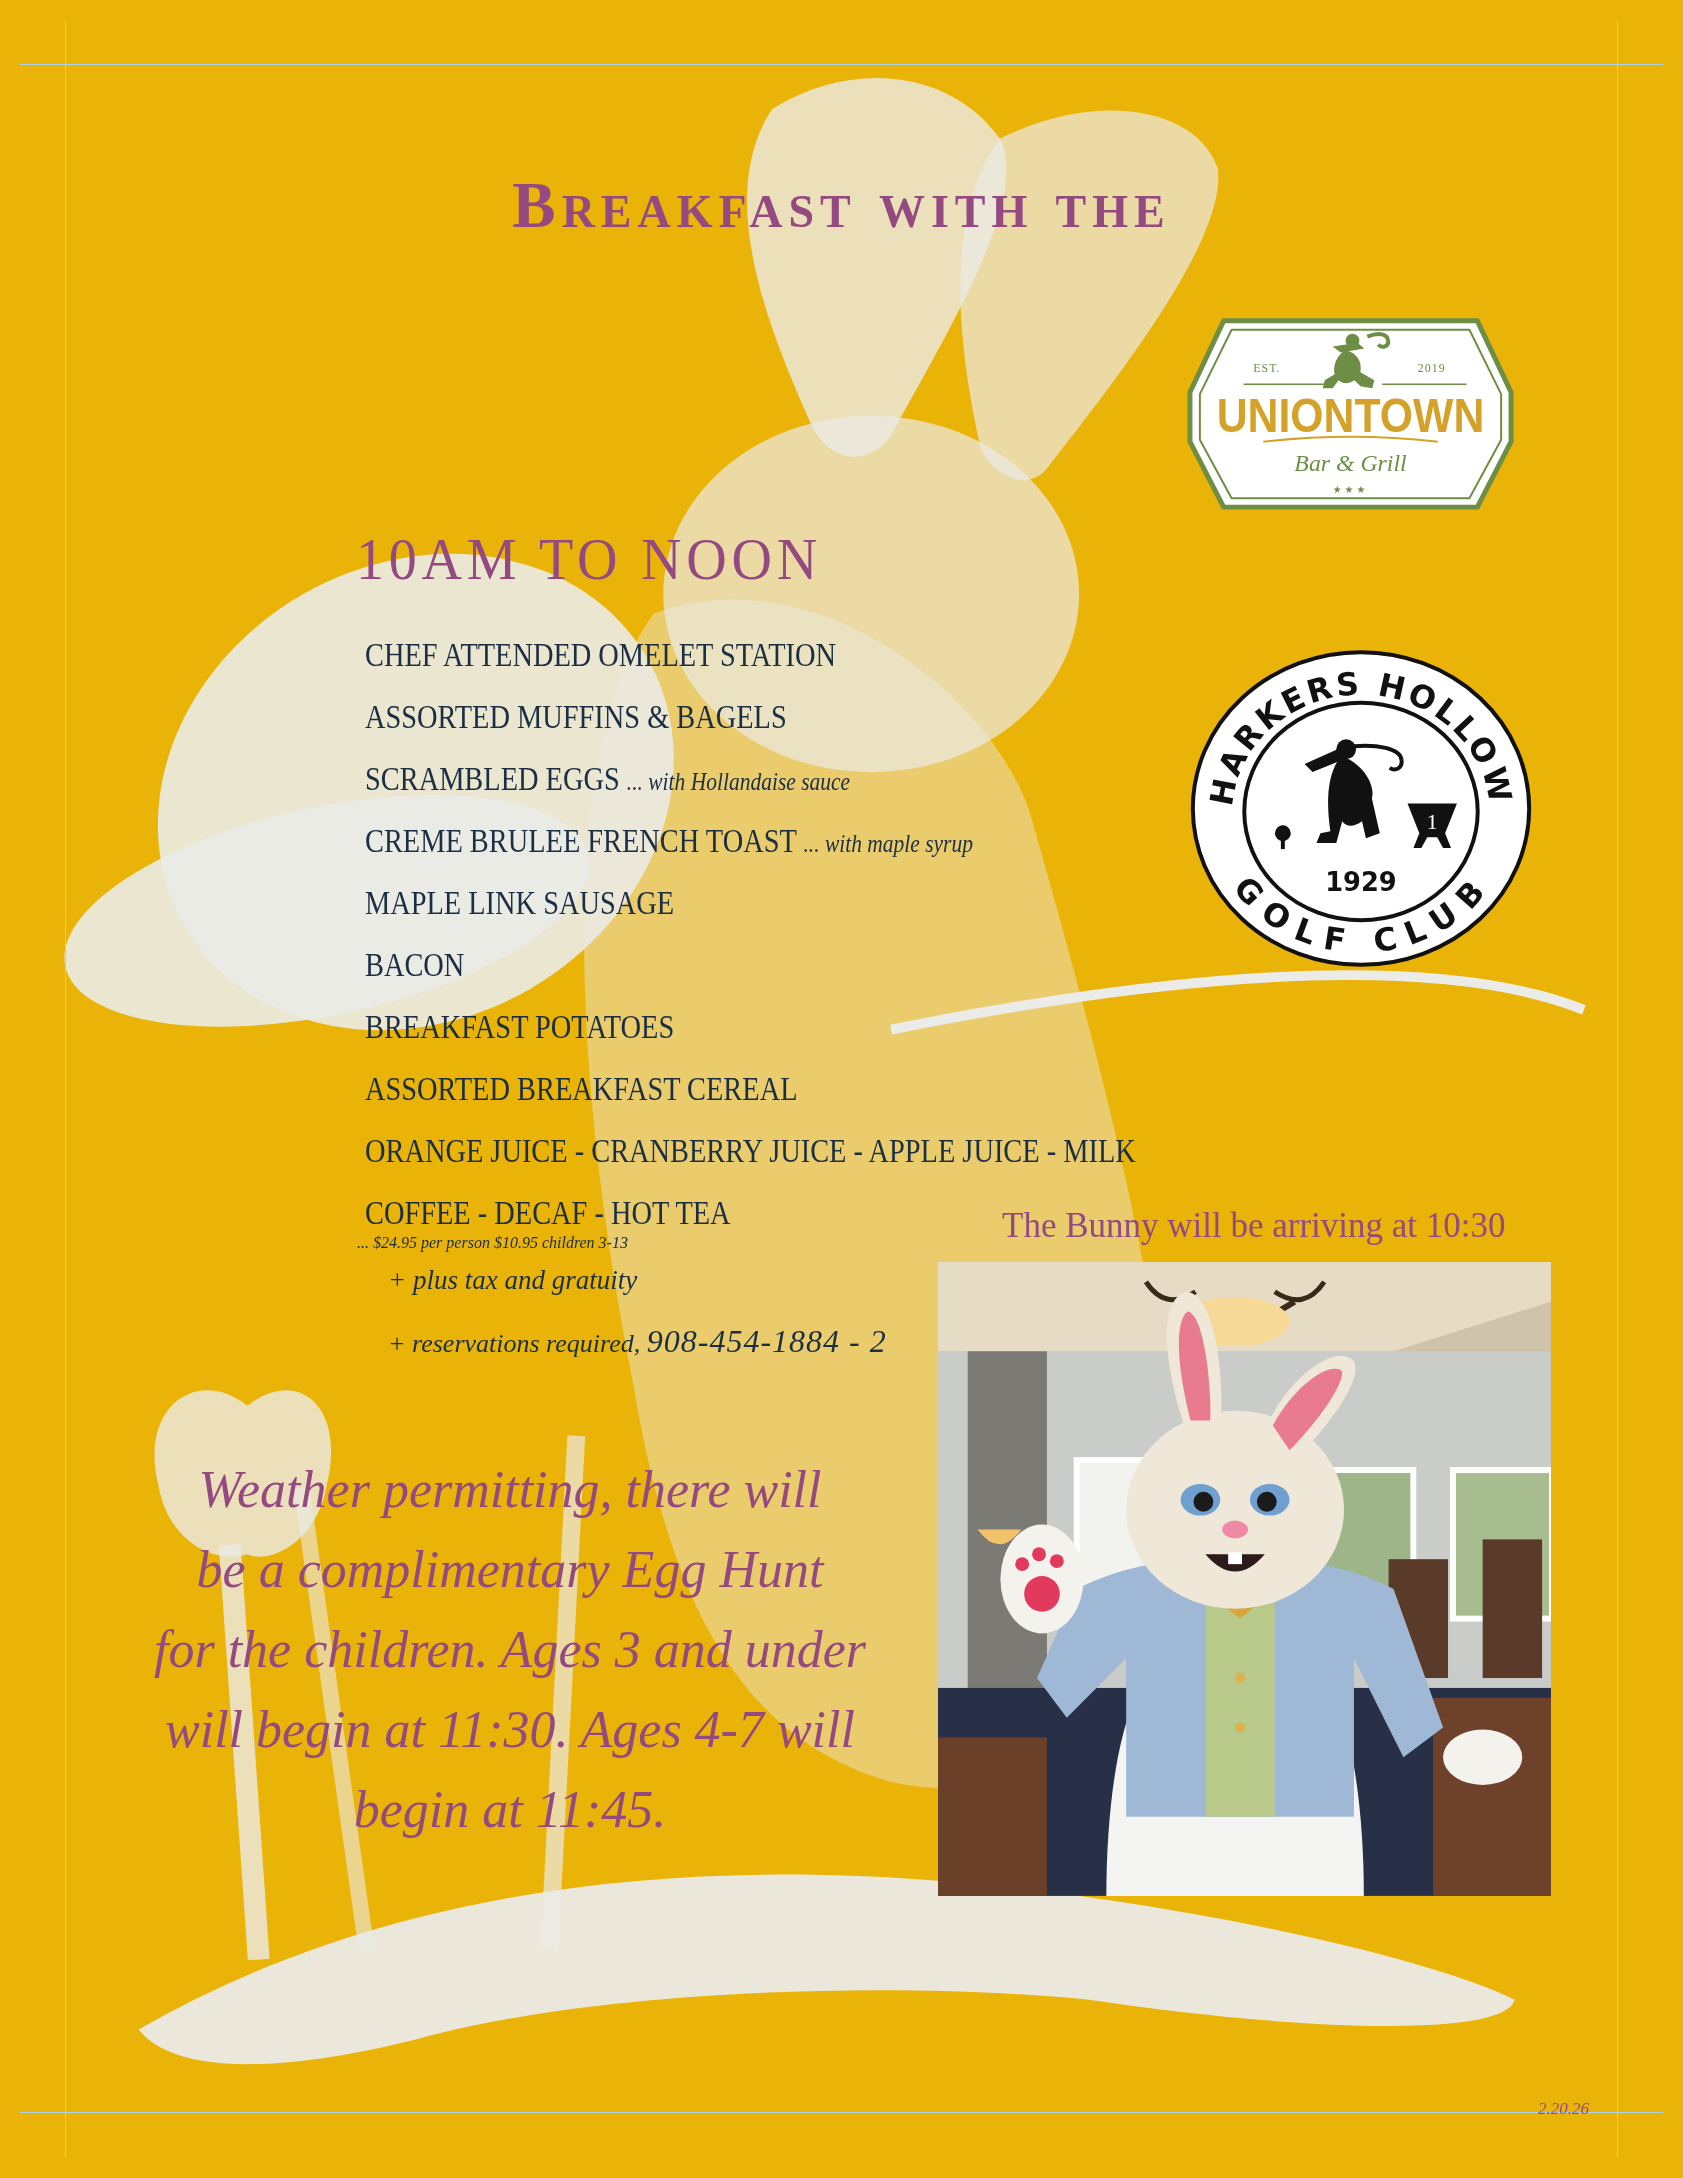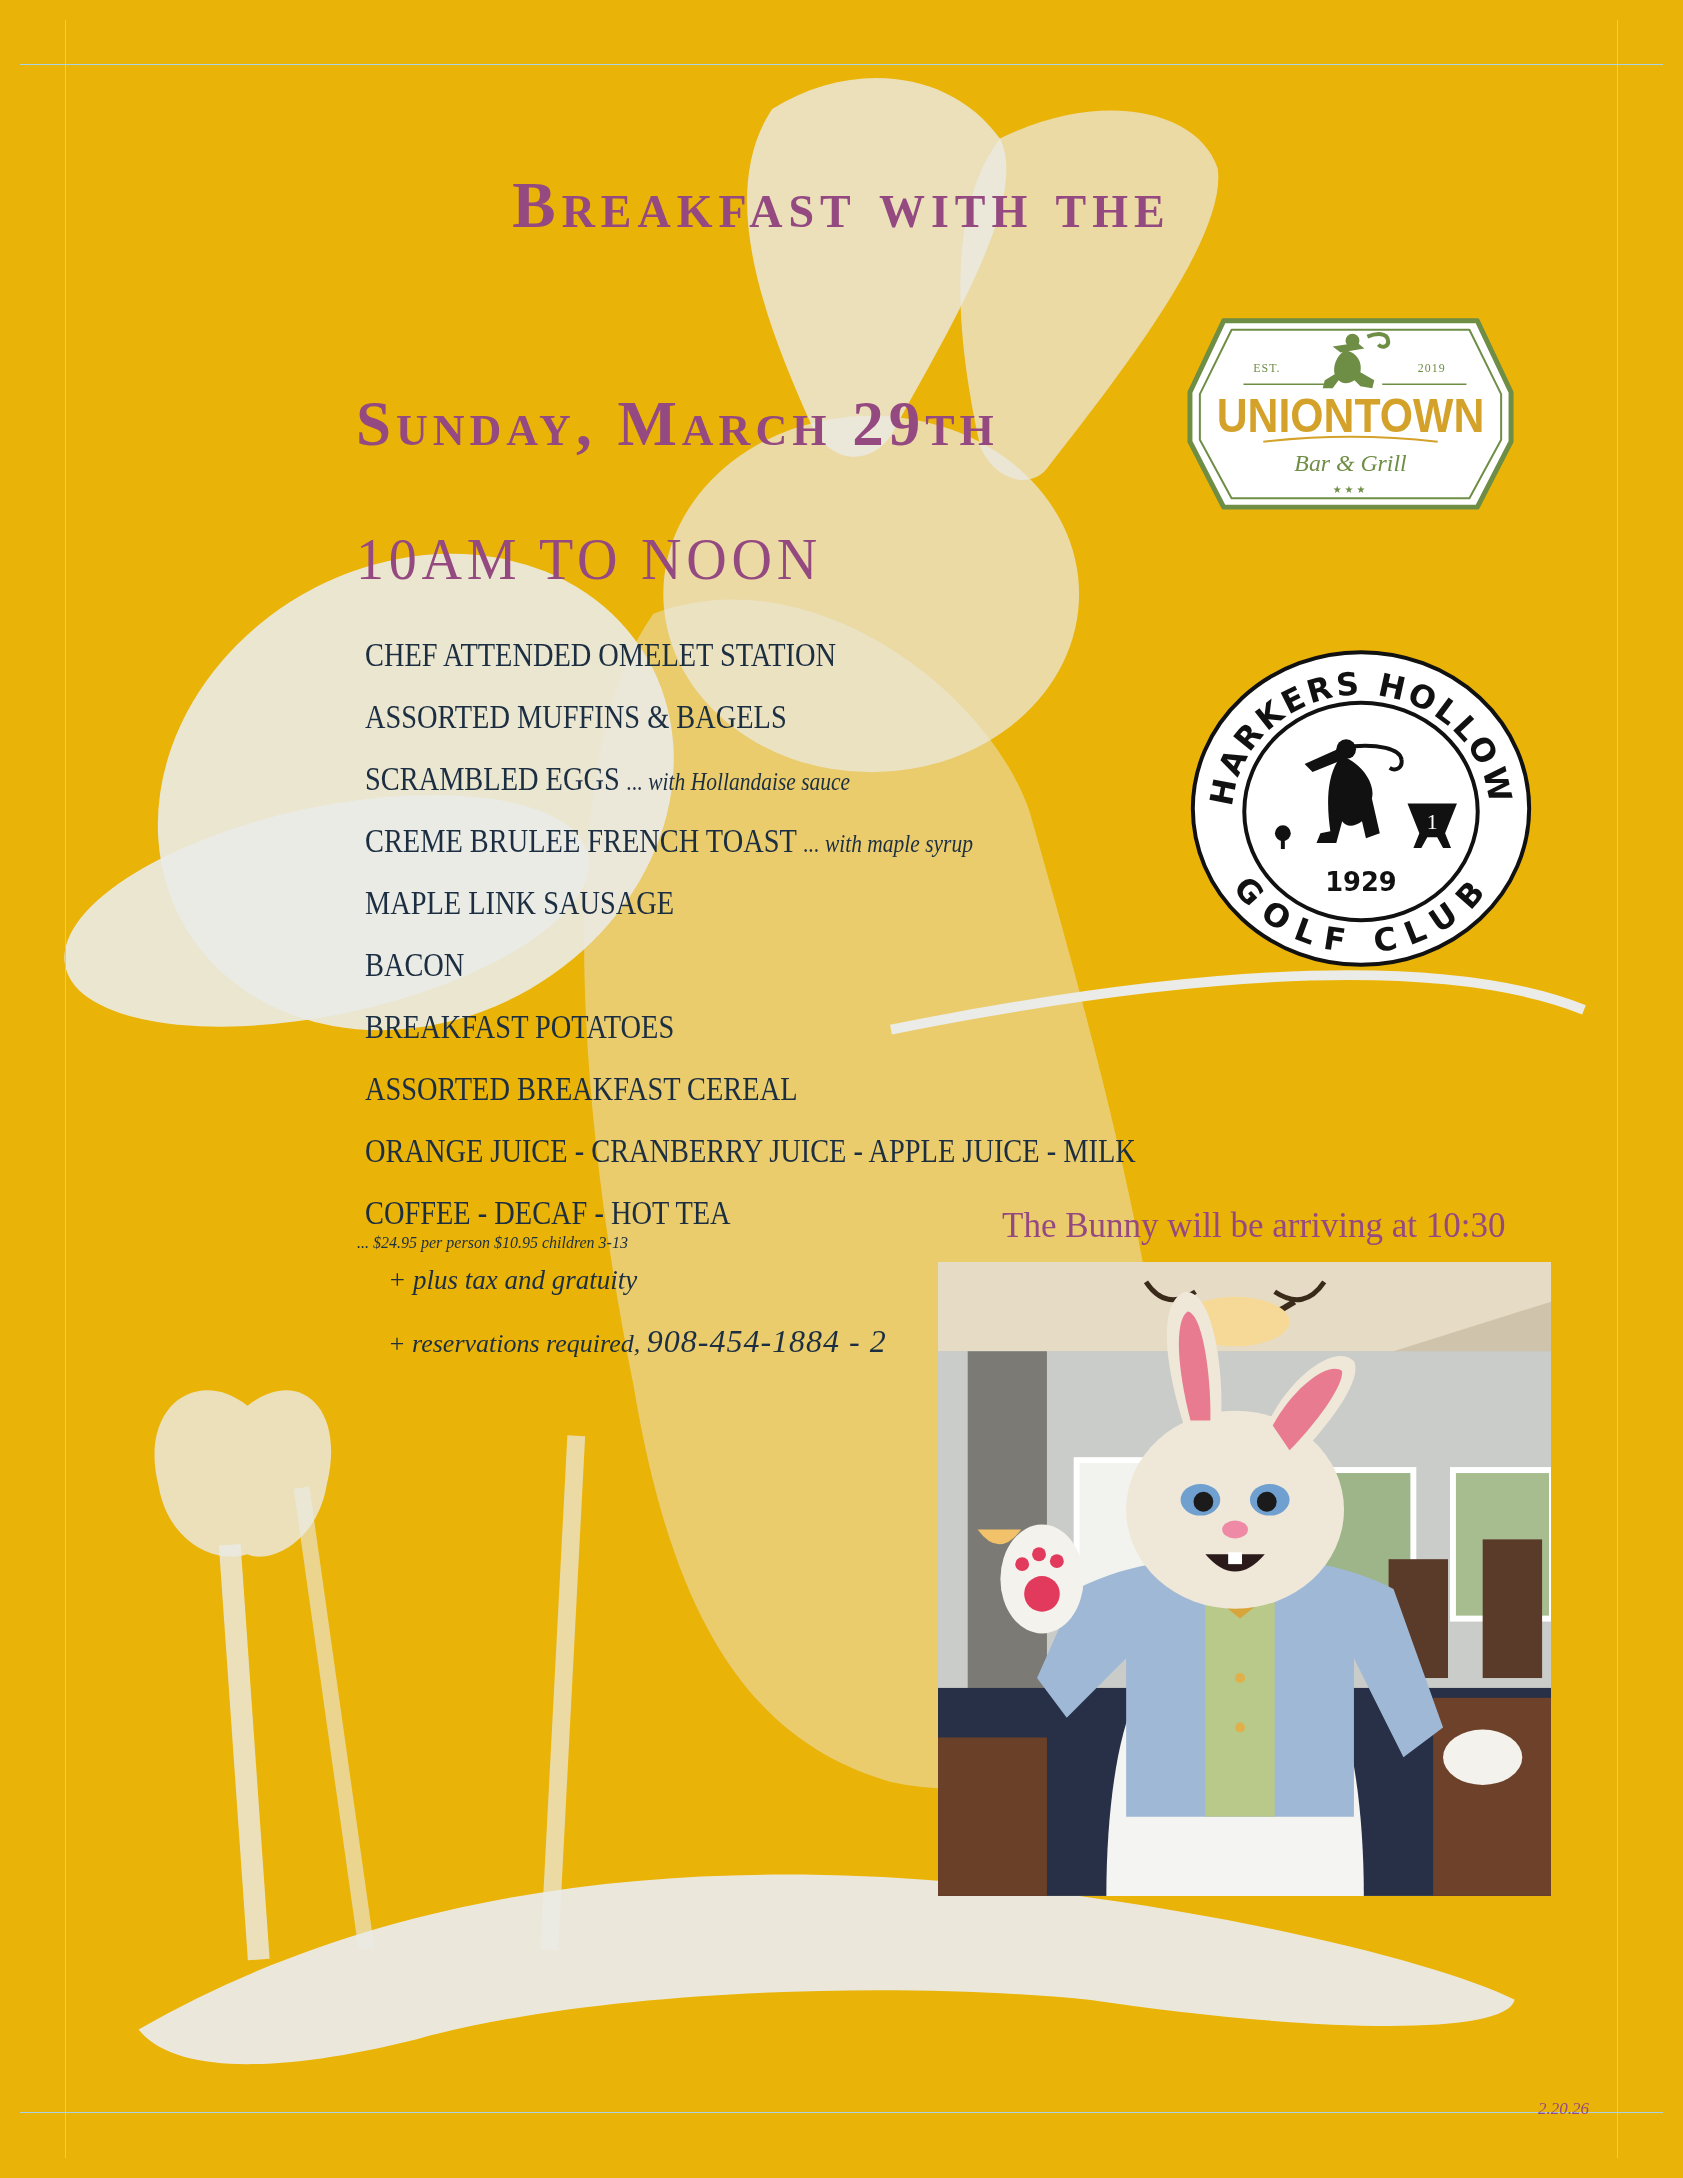--- a/index.html
+++ b/index.html
@@ -56,21 +56,20 @@
       <path d="M900 1040 C 1300 960 1500 980 1600 1020" stroke="#ebebe7" stroke-width="10" fill="none"></path>
     </g>
   </svg>
 
   <div class="guide" style="left:20px; top:64px; width:1643px; height:1px;"></div>
   <div class="guide" style="left:20px; top:2112px; width:1643px; height:1px;"></div>
   <div class="guide" style="left:65px; top:20px; width:1px; height:2138px;"></div>
   <div class="guide" style="left:1617px; top:20px; width:1px; height:2138px;"></div>
 
   <div class="title title1">Breakfast with the</div>
-  <div class="date">Sunday, March 29th</div>
   <div class="time">10AM TO NOON</div>
 
   <ul class="menu">
     <li><span>CHEF ATTENDED OMELET STATION</span></li>
     <li><span>ASSORTED MUFFINS &amp; BAGELS</span></li>
     <li><span>SCRAMBLED EGGS</span> <span class="note">... with Hollandaise sauce</span></li>
     <li><span>CREME BRULEE FRENCH TOAST</span> <span class="note">... with maple syrup</span></li>
     <li><span>MAPLE LINK SAUSAGE</span></li>
     <li><span>BACON</span></li>
     <li><span>BREAKFAST POTATOES</span></li>
@@ -189,16 +188,23 @@
       <ellipse cx="105" cy="320" rx="42" ry="55" fill="#f4f2ec"></ellipse>
       <circle cx="105" cy="335" r="18" fill="#e23a5d"></circle>
       <circle cx="85" cy="305" r="7" fill="#e23a5d"></circle>
       <circle cx="102" cy="295" r="7" fill="#e23a5d"></circle>
       <circle cx="120" cy="302" r="7" fill="#e23a5d"></circle>
 
       <ellipse cx="550" cy="500" rx="40" ry="28" fill="#f4f2ec"></ellipse>
     </svg>
   </div>
 
+  <div class="egg">
+    <span>Weather permitting, there will</span>
+    <span>be a complimentary Egg Hunt</span>
+    <span>for the children.  Ages 3 and under</span>
+    <span>will begin at 11:30. Ages 4-7 will</span>
+    <span>begin at 11:45.</span>
+  </div>
 
   <div class="stamp">2.20.26</div>
 </div>
 
 
 </body></html>

